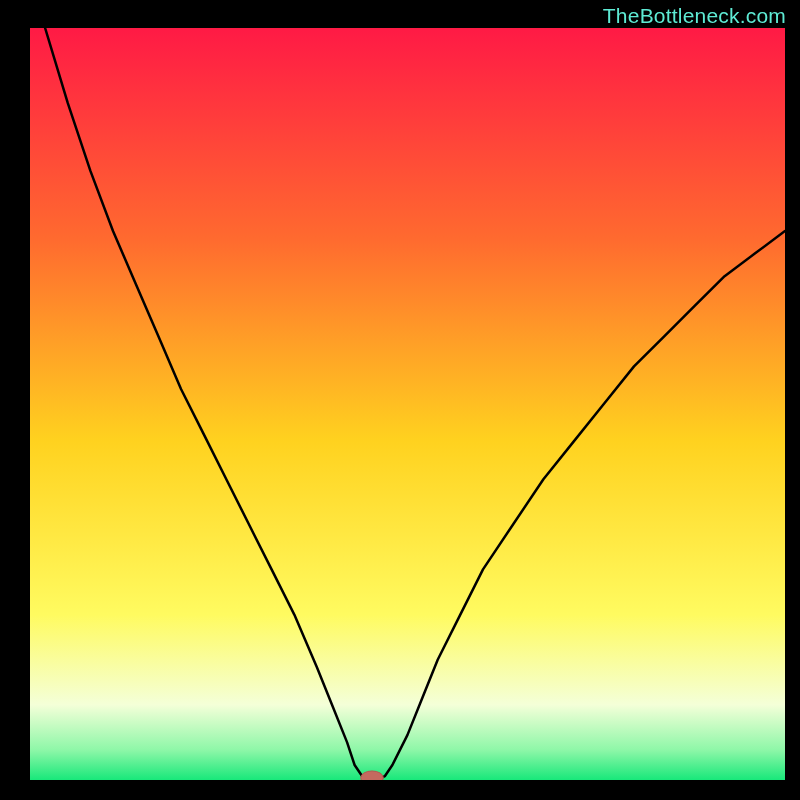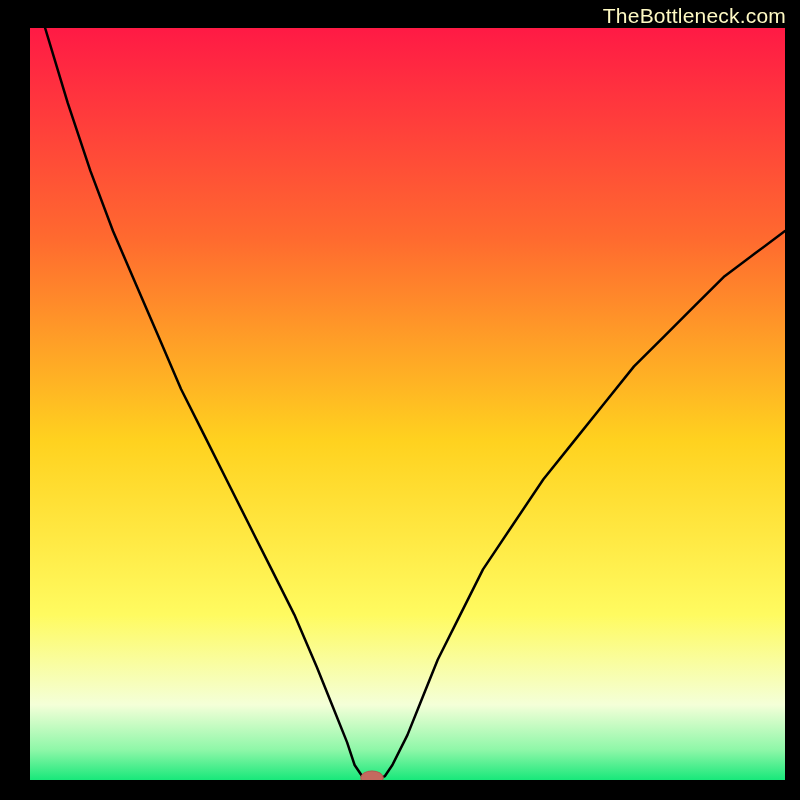--- a/index.html
+++ b/index.html
@@ -14,21 +14,21 @@
   .frame {
     position: relative;
     width: 800px;
     height: 800px;
     background: #000;
   }
   .watermark {
     position: absolute;
     top: 4px;
     right: 14px;
-    color: #fef9c3;
+    color: #5eead4;
     font-size: 21px;
     font-weight: 500;
     letter-spacing: 0.2px;
     z-index: 10;
   }
   svg {
     position: absolute;
     top: 0;
     left: 0;
   }

